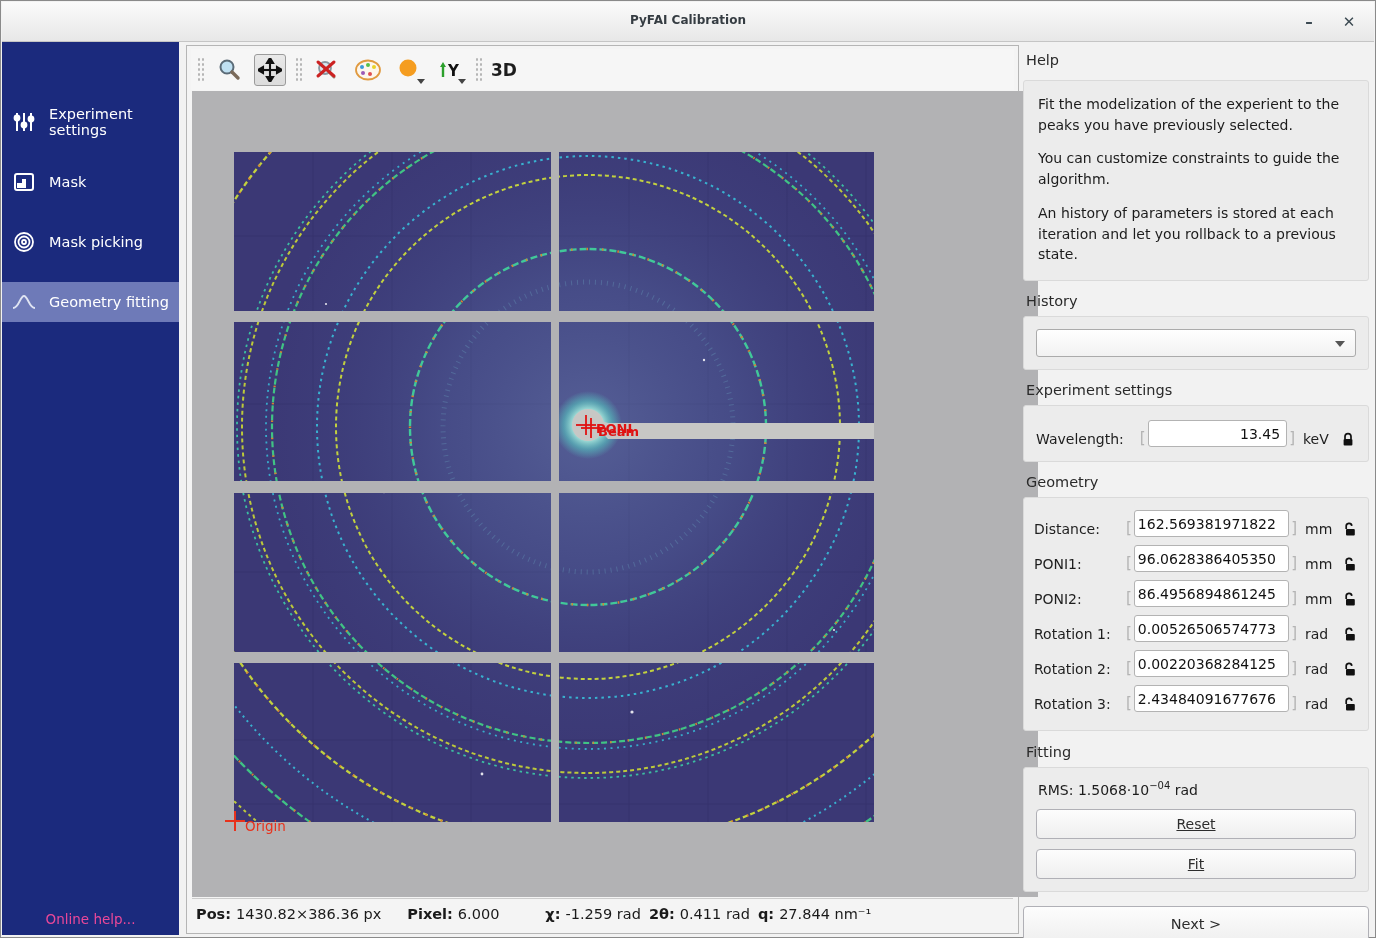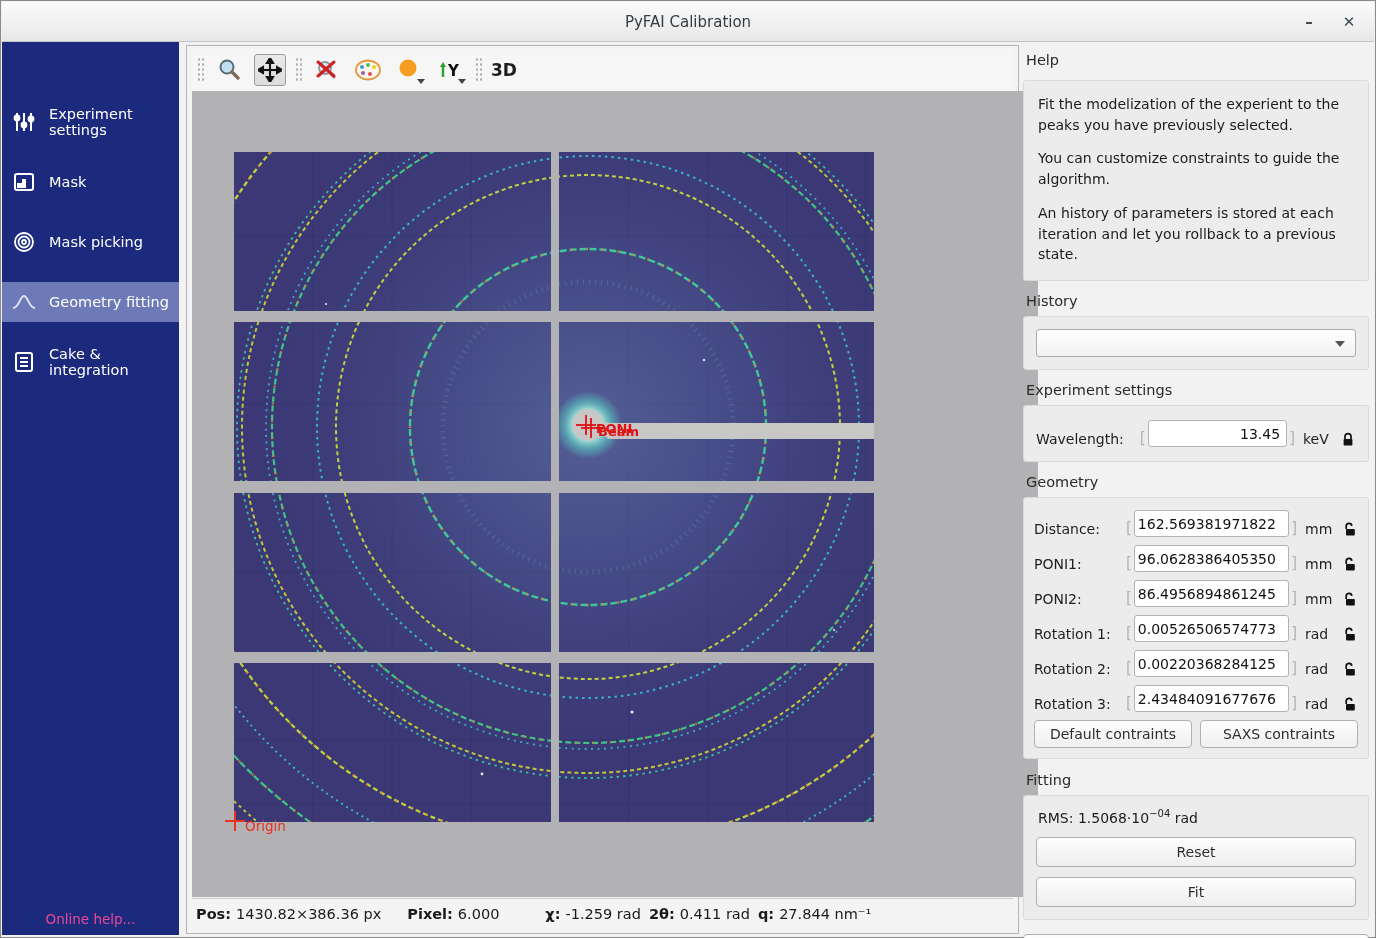--- a/index.html
+++ b/index.html
@@ -8,21 +8,21 @@
     font-family:"DejaVu Sans","Liberation Sans",sans-serif;
     background:#f2f2f2; color:#2b2b2b; position:relative;
     width:1376px; height:938px; font-size:14px;
   }
   .window { position:absolute; inset:0; border:1px solid #8a8a8a; background:#f2f2f2; }
 
   
   .titlebar { position:absolute; left:1px; top:1px; right:1px; height:40px;
     background:linear-gradient(#fbfbfb,#e7e7e7); border-bottom:1px solid #c5c5c5; }
   .win-title { position:absolute; left:0; right:0; top:11px; text-align:center;
-    font-size:15px; font-weight:400; color:#353c42; }
+    font-size:12px; font-weight:700; color:#353c42; }
   .win-btn { position:absolute; top:8px; width:26px; height:24px; text-align:center;
     line-height:24px; color:#3c4a52; font-size:15px; font-weight:bold; cursor:default; }
   .btn-min { right:52px; }
   .btn-close { right:12px; }
 
   
   .sidebar { position:absolute; left:1px; top:41px; width:177px; bottom:2px; background:#1b2a7d; }
   .side-item { position:absolute; left:0; right:0; height:40px; display:flex; align-items:center;
     padding-left:10px; color:#fff; font-size:14.5px; gap:13px; }
   .side-item.selected { background:#6e7ab8; }
@@ -73,21 +73,21 @@
     background:#fff; font-family:inherit; font-size:14px; color:#111; padding:0 3px; }
   .f-input.right { text-align:right; padding-right:6px; }
   .f-unit { width:36px; flex:0 0 36px; margin-left:6px; color:#1e1e1e; }
   .lock { width:17px; flex:0 0 17px; display:flex; justify-content:center; }
   .btn { display:block; background:linear-gradient(#fdfdfd,#efefef); border:1px solid #b0b0b6;
     border-radius:4px; color:#2d2d2d; font-family:inherit; font-size:14px; text-align:center; }
   .btn-row { display:flex; gap:8px; margin-top:4px; }
   .btn-row .btn { flex:1; height:28px; line-height:26px; }
   .rms-line { margin:4px 2px 11px; color:#1c1c1c; }
   .rms-line sup { font-size:10px; }
-  .btn-wide { width:100%; height:30px; line-height:28px; margin-bottom:10px; }
+  .btn-wide { width:100%; height:30px; line-height:28px; margin-bottom:10px;text-decoration:underline; }
   .btn-wide:last-child { margin-bottom:0; }
   .next-btn { width:100%; height:37px; line-height:35px; margin-top:14px; border-radius:4px; font-size:14.5px; }
 </style>
 </head>
 <body>
 
 <div class="window">
 
   <div class="titlebar">
     <div class="win-title">PyFAI Calibration</div>
@@ -132,31 +132,20 @@
       </span>
       <span>Mask picking</span>
     </div>
     <div class="side-item selected" style="top:240px">
       <span class="s-icon">
         <svg width="24" height="22" viewBox="0 0 24 22">
             <path d="M1,17 C7,17 8,5 12,5 C16,5 17,17 23,17" fill="none" stroke="#dfe4f2" stroke-width="2"></path>
           </svg>
       </span>
       <span>Geometry fitting</span>
-    </div>
-    <div class="side-item" style="top:300px">
-      <span class="s-icon">
-        <svg width="22" height="22" viewBox="0 0 22 22">
-            <rect x="3" y="2" width="16" height="18" rx="2" fill="none" stroke="#fff" stroke-width="2"></rect>
-            <line x1="7" y1="7" x2="15" y2="7" stroke="#fff" stroke-width="2"></line>
-            <line x1="7" y1="11" x2="15" y2="11" stroke="#fff" stroke-width="2"></line>
-            <line x1="7" y1="15" x2="15" y2="15" stroke="#fff" stroke-width="2"></line>
-          </svg>
-      </span>
-      <span>Cake &amp; integration</span>
     </div>
     <div class="online-help">Online help...</div>
   </div>
 
   <div class="central">
 
     <div class="toolbar">
       <div class="tb-handle"></div>
       <div class="tb-btn">
         <svg width="24" height="24" viewBox="0 0 24 24">
@@ -446,24 +435,20 @@
         <span class="bracket">]</span>
         <span class="f-unit">rad</span>
         <span class="lock">
           <svg width="14" height="15" viewBox="0 0 14 15">
               <path d="M3.2,7 V4.4 a2.8,2.8 0 0 1 5.6,-0.6" fill="none" stroke="#111" stroke-width="1.7"></path>
               <rect x="3" y="7" width="8.8" height="6.6" rx="1" fill="#111"></rect>
             </svg>
         </span>
       </div>
 
-      <div class="btn-row">
-        <button class="btn">Default contraints</button>
-        <button class="btn">SAXS contraints</button>
-      </div>
     </div>
 
     <div class="sec-title">Fitting</div>
     <div class="group-box fit-box">
       <div class="rms-line">
         <span>RMS:</span>
         <span>1.5068·10</span><sup>−04</sup>
         <span>rad</span>
       </div>
       <button class="btn btn-wide">Reset</button>

